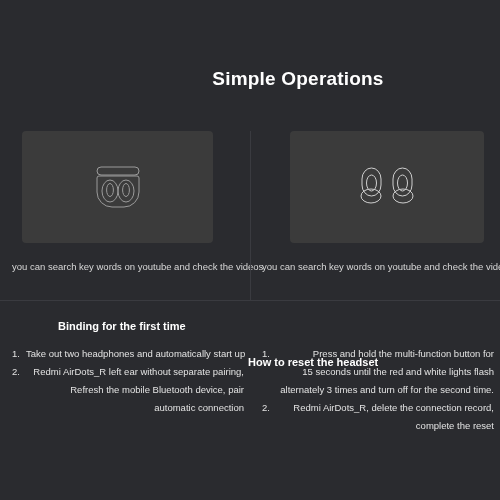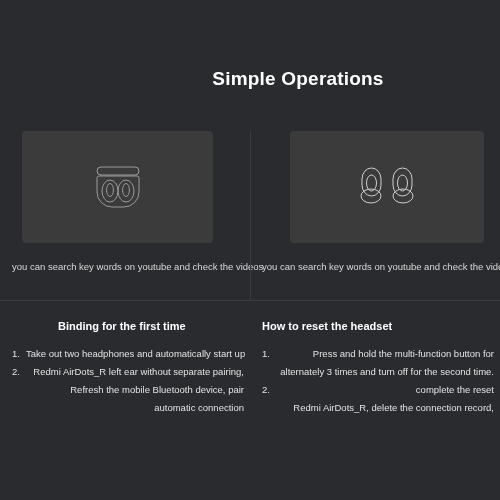--- a/index.html
+++ b/index.html
@@ -88,21 +88,21 @@
   
   .section-heading {
     position: absolute;
     top: 320px;
     color: #ffffff;
     font-size: 11px;
     font-weight: bold;
     white-space: nowrap;
   }
   .heading-left  { left: 12px; margin-left: 46px; }
-  .heading-right { left: 262px; }
+  .heading-right { left: 248px; margin-top: 36px; }
 
   
   .steps {
     position: absolute;
     top: 345px;
     color: #e2e2e2;
     font-size: 9.5px;
     line-height: 18px;
   }
   .steps-left  { left: 12px;  width: 232px; }
@@ -199,27 +199,28 @@
     </div>
 
   </div>
 
   <div class="steps steps-right">
 
     <div class="step">
       <div class="step-num">1.</div>
       <div class="step-lines">
         <div class="step-line">Press and hold the multi-function button for</div>
+        <div class="step-line">15 seconds until the red and white lights flash</div>
         <div class="step-line">alternately 3 times and turn off for the second time.</div>
       </div>
     </div>
 
     <div class="step">
       <div class="step-num">2.</div>
       <div class="step-lines">
+        <div class="step-line">Redmi AirDots_R, delete the connection record,</div>
         <div class="step-line">complete the reset</div>
-        <div class="step-line">Redmi AirDots_R, delete the connection record,</div>
       </div>
     </div>
 
   </div>
 
 </div>
 
 </body></html>

